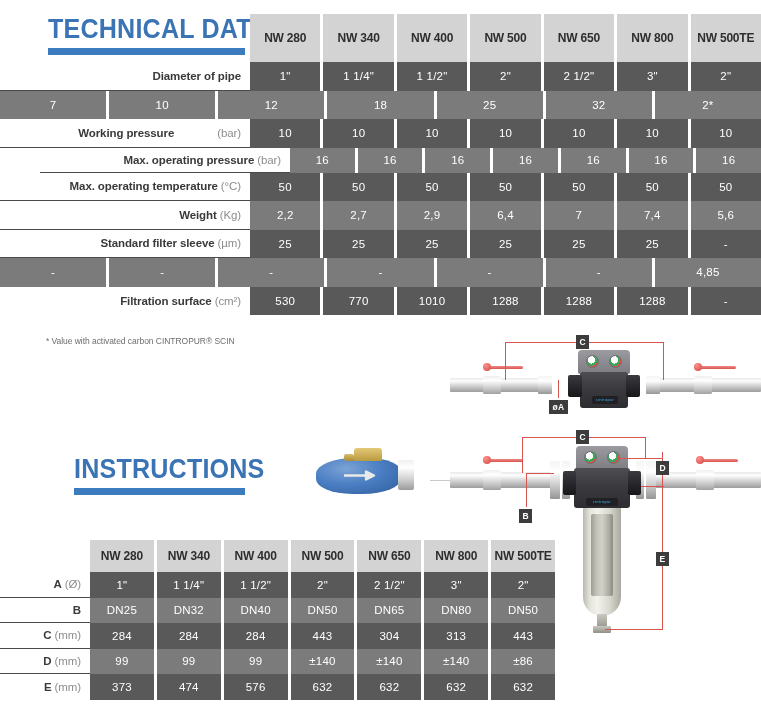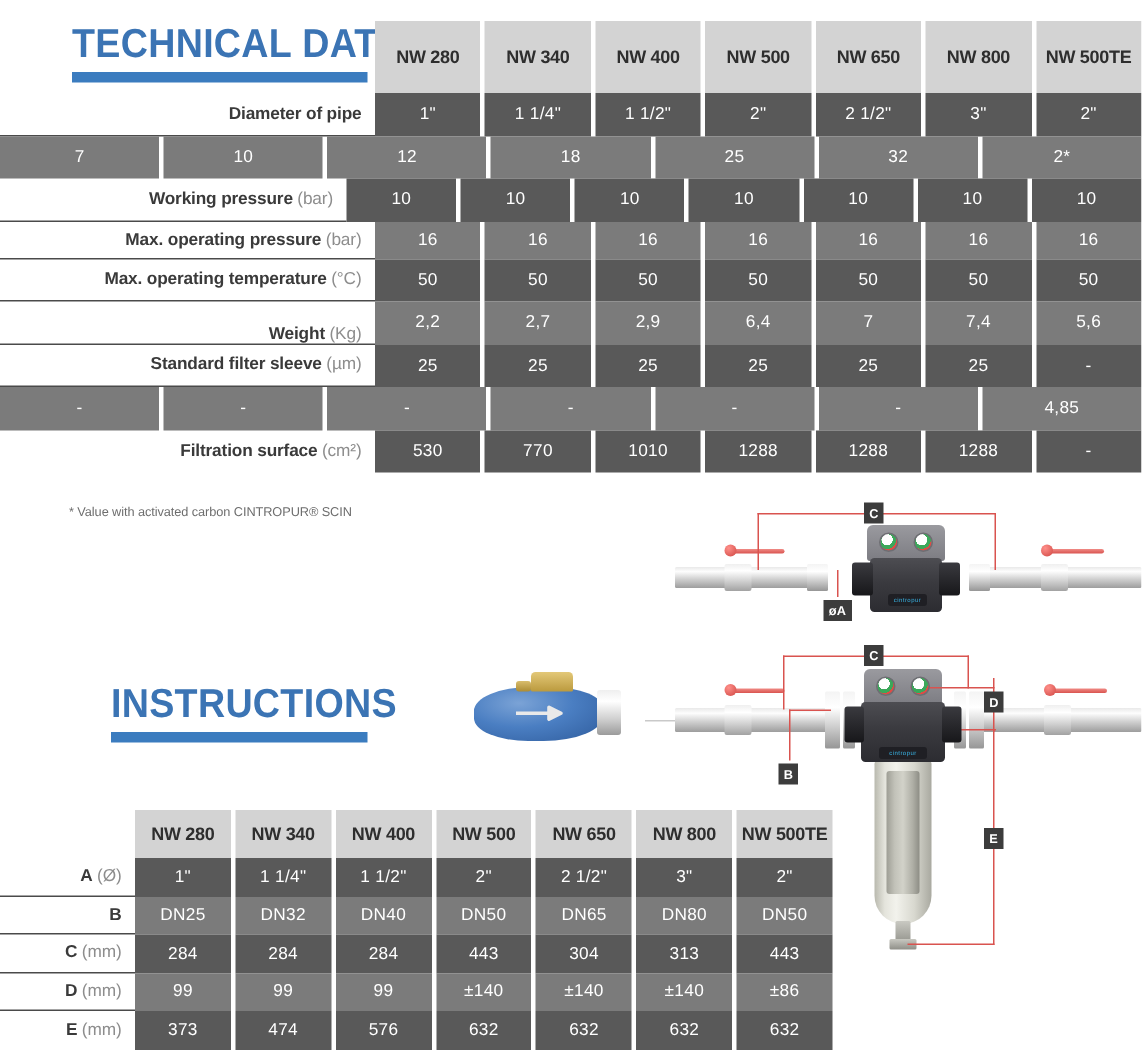--- a/index.html
+++ b/index.html
@@ -259,35 +259,35 @@
           <div class="cell light">7</div>
           <div class="cell light">10</div>
           <div class="cell light">12</div>
           <div class="cell light">18</div>
           <div class="cell light">25</div>
           <div class="cell light">32</div>
           <div class="cell light">2*</div>
         </div>
       </div>
       <div class="spec-row" style="height: 28.5px;">
-        <div class="row-label has-rule" style="width: 231px;">
+        <div class="row-label has-rule" style="width: 250px; gap: 40px;">
           <span>Working pressure</span>
           <span class="unit">(bar)</span>
         </div>
         <div class="cells">
           <div class="cell dark">10</div>
           <div class="cell dark">10</div>
           <div class="cell dark">10</div>
           <div class="cell dark">10</div>
           <div class="cell dark">10</div>
           <div class="cell dark">10</div>
           <div class="cell dark">10</div>
         </div>
       </div>
-      <div class="spec-row" style="height: 25px;">
+      <div class="spec-row" style="height: 25px; padding-left: 40px;">
         <div class="row-label has-rule" style="width: 250px;">
           <span>Max. operating pressure</span>
           <span class="unit">(bar)</span>
         </div>
         <div class="cells">
           <div class="cell light">16</div>
           <div class="cell light">16</div>
           <div class="cell light">16</div>
           <div class="cell light">16</div>
           <div class="cell light">16</div>
@@ -304,21 +304,21 @@
           <div class="cell dark">50</div>
           <div class="cell dark">50</div>
           <div class="cell dark">50</div>
           <div class="cell dark">50</div>
           <div class="cell dark">50</div>
           <div class="cell dark">50</div>
           <div class="cell dark">50</div>
         </div>
       </div>
       <div class="spec-row" style="height: 28.5px;">
-        <div class="row-label has-rule" style="width: 250px; align-items: flex-end;">
+        <div class="row-label has-rule" style="width: 250px;">
           <span>Weight</span>
           <span class="unit">(Kg)</span>
         </div>
         <div class="cells">
           <div class="cell light">2,2</div>
           <div class="cell light">2,7</div>
           <div class="cell light">2,9</div>
           <div class="cell light">6,4</div>
           <div class="cell light">7</div>
           <div class="cell light">7,4</div>

